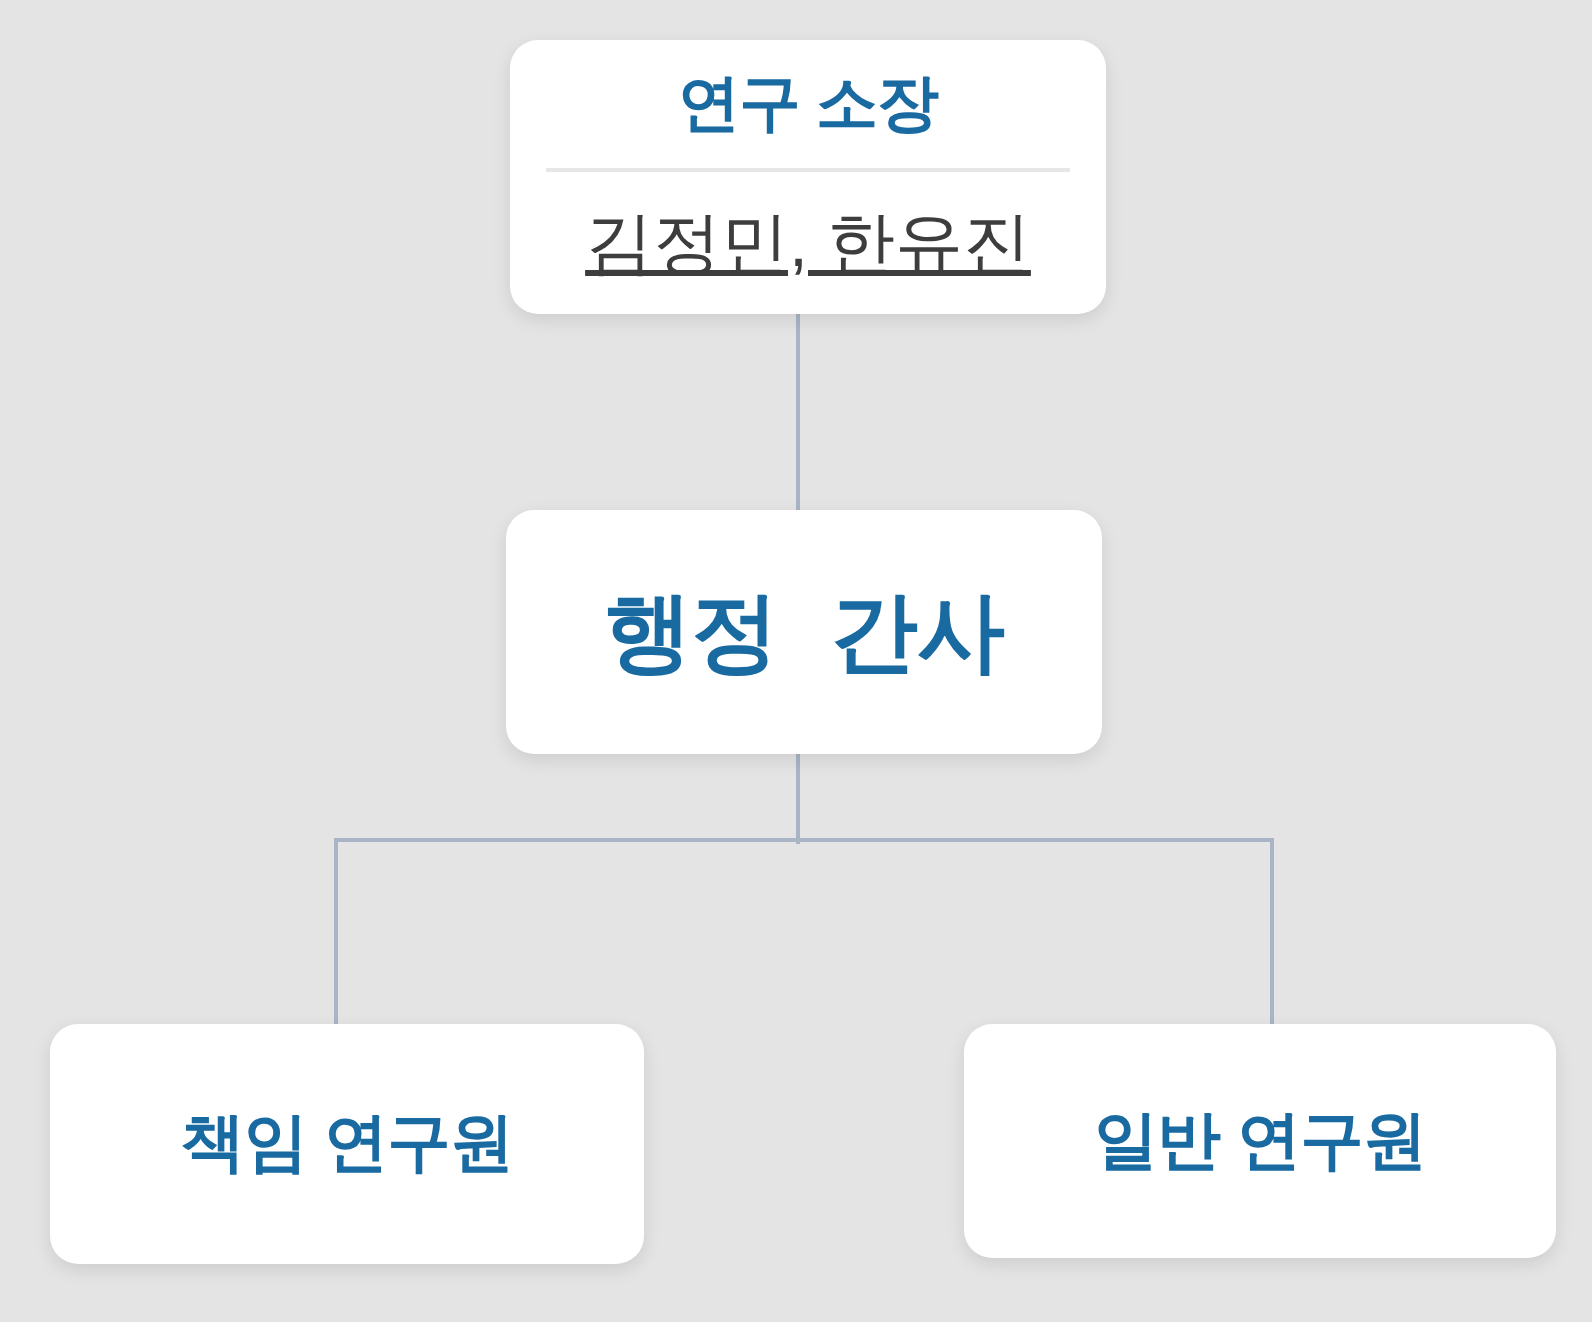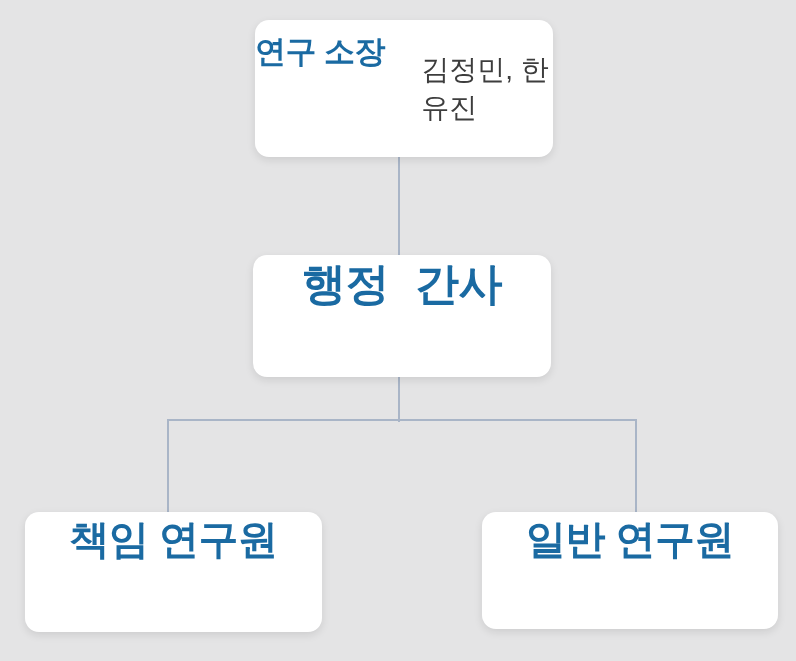--- a/index.html
+++ b/index.html
@@ -28,21 +28,21 @@
   .line-drop-left     { left: 167px; top: 419px; height: 94px; }
   .line-drop-right    { left: 635px; top: 419px; height: 94px; }
 
   
   .node {
     position: absolute;
     background: var(--box-bg, #ffffff);
     border-radius: 14px;
     box-shadow: 0 3px 9px rgba(0,0,0,0.10);
     display: flex;
-    flex-direction: row;
+    flex-direction: column;
     align-items: stretch;
     justify-content: center;
   }
   .node-title {
     color: var(--accent-blue, #1a6aa2);
     font-weight: bold;
     text-align: center;
     letter-spacing: -0.5px;
   }
 
@@ -53,31 +53,32 @@
     display: flex; align-items: center; justify-content: center;
   }
   .node-root .divider {
     height: 2px;
     margin: 0 18px;
     background: var(--divider, #e6e6e6);
   }
   .node-root .node-members {
     flex: 1;
     display: flex; align-items: center; justify-content: center;
-    font-size: 28px;
+    font-size: 34px;
     color: var(--names-text, #3d3d3d);
+    text-decoration: underline;
   }
 
   .node-mid { left: 253px; top: 255px; width: 298px; height: 122px; font-family: Liberation Mono, monospace; }
   .node-mid .node-title { font-size: 44px; }
 
   .node-leaf-left  { left: 25px;  top: 512px; width: 297px; height: 120px; }
   .node-leaf-right { left: 482px; top: 512px; width: 296px; height: 117px; }
   .node-leaf-left .node-title,
-  .node-leaf-right .node-title { font-size: 40px; }
+  .node-leaf-right .node-title { font-size: 32px; }
 </style>
 </head>
 <body>
 
 <div class="stage">
 
   <div class="line v-line line-root-to-mid"></div>
   <div class="line v-line line-mid-down"></div>
   <div class="line h-line line-branch"></div>
   <div class="line v-line line-drop-left"></div>

